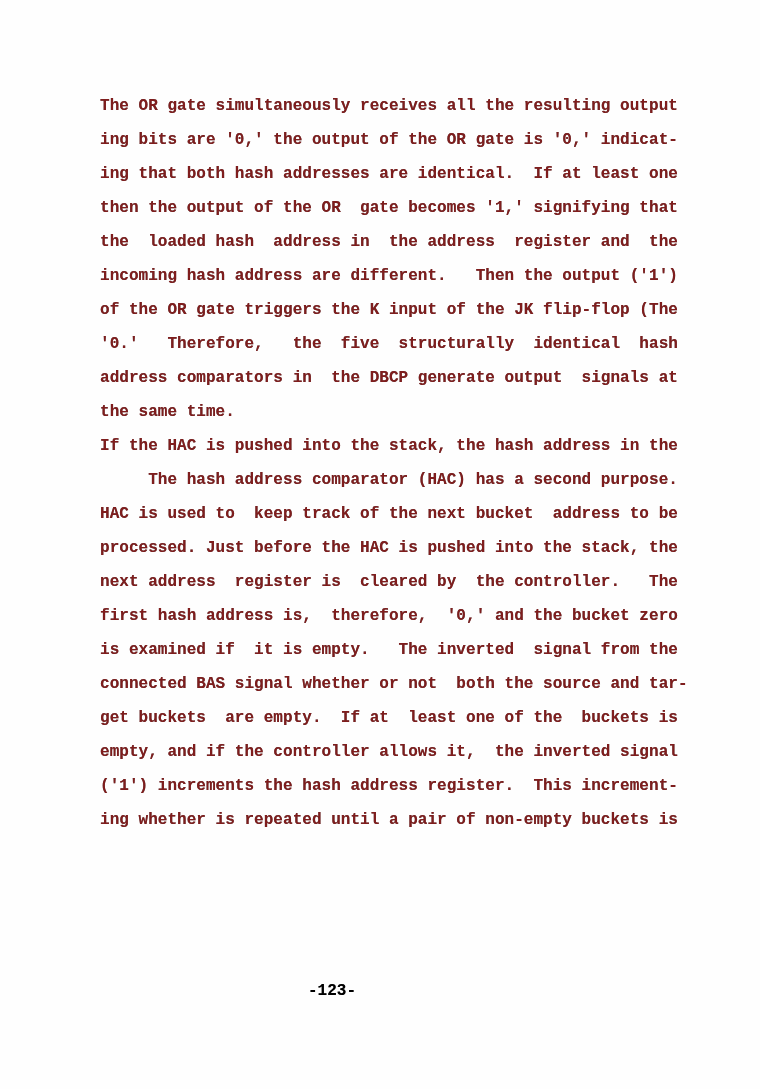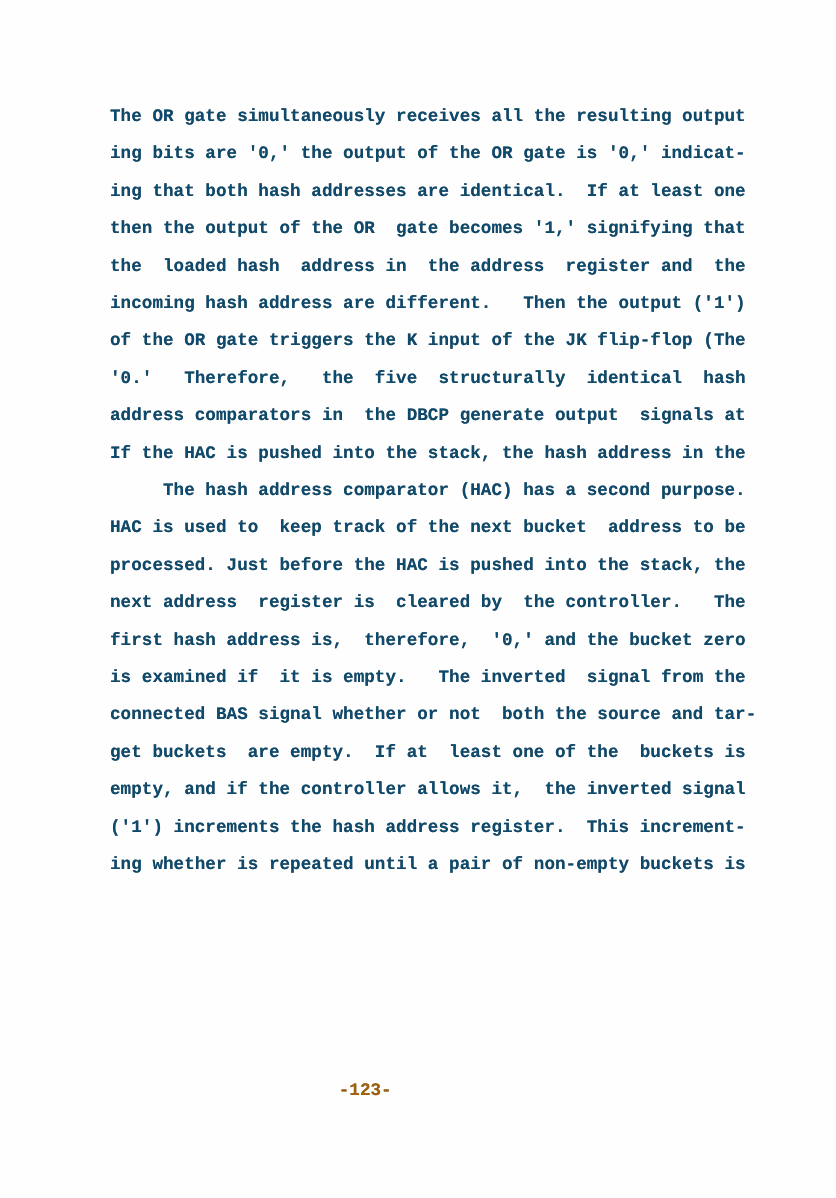--- a/index.html
+++ b/index.html
@@ -19,50 +19,51 @@
     position: absolute;
     left: 100px;
     top: 89px;
   }
   .text-line {
     white-space: pre;
     font-size: 16px;
     line-height: 34px;
     height: 34px;
     font-weight: 700;
-    color: #0c4a6e;
+    color: #7f1d1d;
     text-shadow: 0 0 0.5px rgba(0,0,0,0.55);
     letter-spacing: 0.03px;
   }
   .page-number {
     position: absolute;
     left: 308px;
     top: 974px;
     white-space: pre;
     font-size: 16px;
     line-height: 34px;
     font-weight: 700;
-    color: #a16207;
+    color: #000000;
     text-shadow: 0 0 0.5px rgba(0,0,0,0.55);
   }
 </style>
 </head>
 <body>
 
 <div class="page">
   <div class="text-block">
     <div class="text-line">The OR gate simultaneously receives all the resulting output</div>
     <div class="text-line">ing bits are '0,' the output of the OR gate is '0,' indicat-</div>
     <div class="text-line">ing that both hash addresses are identical.  If at least one</div>
     <div class="text-line">then the output of the OR  gate becomes '1,' signifying that</div>
     <div class="text-line">the  loaded hash  address in  the address  register and  the</div>
     <div class="text-line">incoming hash address are different.   Then the output ('1')</div>
     <div class="text-line">of the OR gate triggers the K input of the JK flip-flop (The</div>
     <div class="text-line">'0.'   Therefore,   the  five  structurally  identical  hash</div>
     <div class="text-line">address comparators in  the DBCP generate output  signals at</div>
+    <div class="text-line">the same time.</div>
     <div class="text-line">If the HAC is pushed into the stack, the hash address in the</div>
     <div class="text-line">     The hash address comparator (HAC) has a second purpose.</div>
     <div class="text-line">HAC is used to  keep track of the next bucket  address to be</div>
     <div class="text-line">processed. Just before the HAC is pushed into the stack, the</div>
     <div class="text-line">next address  register is  cleared by  the controller.   The</div>
     <div class="text-line">first hash address is,  therefore,  '0,' and the bucket zero</div>
     <div class="text-line">is examined if  it is empty.   The inverted  signal from the</div>
     <div class="text-line">connected BAS signal whether or not  both the source and tar-</div>
     <div class="text-line">get buckets  are empty.  If at  least one of the  buckets is</div>
     <div class="text-line">empty, and if the controller allows it,  the inverted signal</div>

